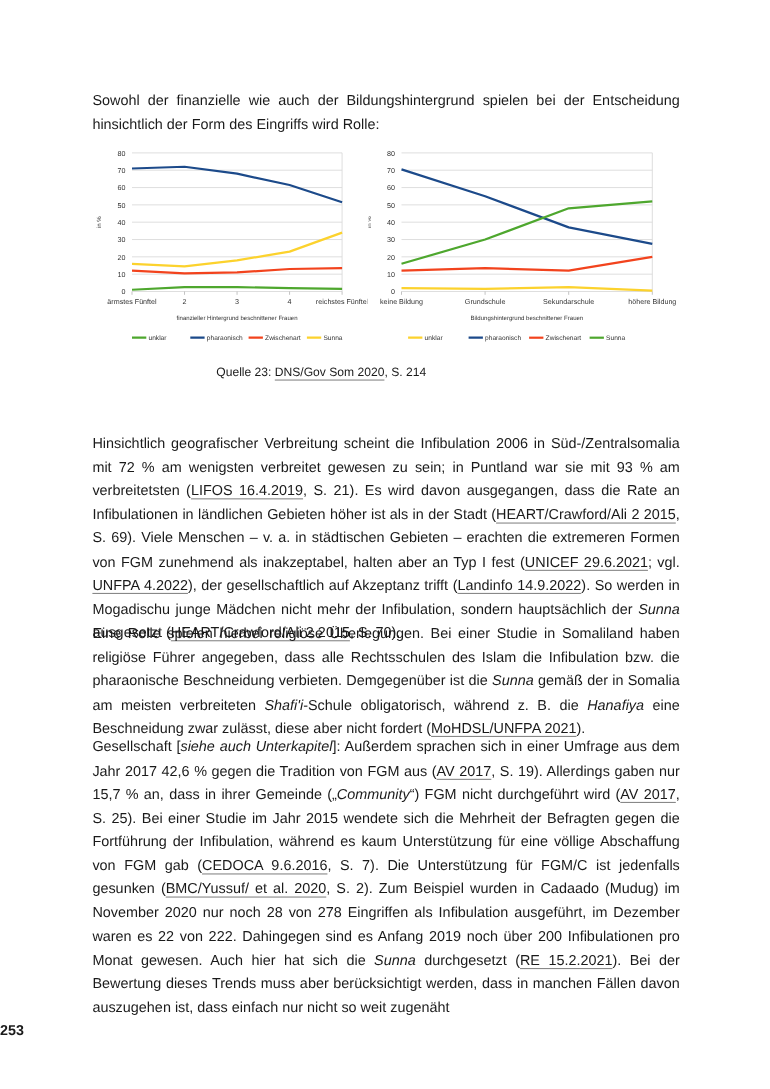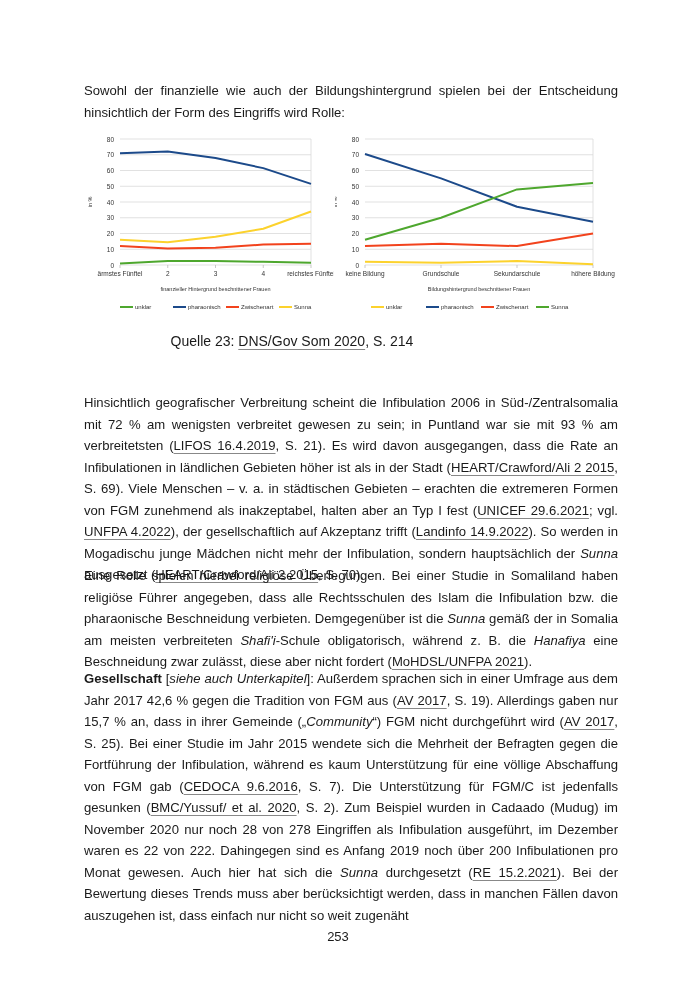--- a/index.html
+++ b/index.html
@@ -1,29 +1,29 @@
 <!DOCTYPE html>
 <html><head>
 <meta charset="utf-8">
 <style>
   html, body { margin:0; padding:0; background:#ffffff; }
   body { width:700px; height:990px; position:relative; overflow:hidden;
          font-family:"Liberation Sans", sans-serif; color:#1a1a1a; }
   .p { position:absolute; left:84px; width:534px; font-size:13.1px; line-height:21.5px;
        text-align:justify; margin:0; }
   .intro { top:80px; }
-  .caption { position:absolute; top:333px; left:0; width:584px; text-align:center; font-size:14px; }
+  .caption { position:absolute; top:333px; left:0; width:584px; text-align:center; font-size:11px; }
   .p1 { top:392px; }
   .p2 { top:565px; }
   .p3 { top:668px; }
   .ref { text-decoration:underline; text-decoration-color:#888; text-underline-offset:3px; }
-  .pagenum { position:absolute; top:929px; left:0; width:676px; text-align:center; font-size:13px; }
+  .pagenum { position:absolute; top:929px; left:0; width:676px; font-size:13px;font-weight:bold; }
   .chart { position:absolute; top:130px; }
   .chart svg text { font-family:"Liberation Sans", sans-serif; fill:#333; }
-  b { font-weight:bold; }
+  b { font-weight:normal; }
 </style>
 </head>
 <body>
 
 <p class="p intro">Sowohl der finanzielle wie auch der Bildungshintergrund spielen bei der Entscheidung hinsichtlich der Form des Eingriffs wird Rolle:</p>
 
 <div class="chart" id="chart0" style="left:84px;"><svg width="250" height="190" viewBox="0 0 250 190">
       <line x1="36" x2="227" y1="135" y2="135" stroke="#d9d9d9" stroke-width="0.8"></line>
       <text x="30" y="137.5" font-size="6.5" text-anchor="end">0</text>
       <line x1="36" x2="227" y1="119.25" y2="119.25" stroke="#d9d9d9" stroke-width="0.8"></line>

